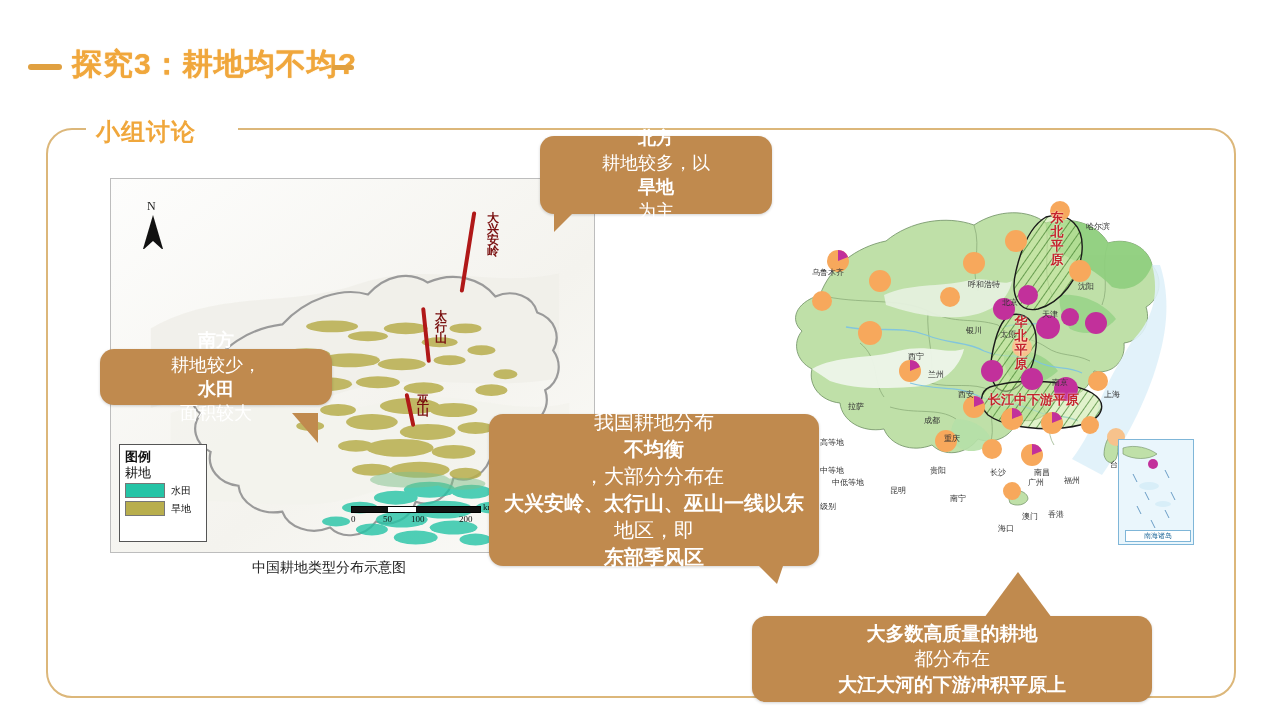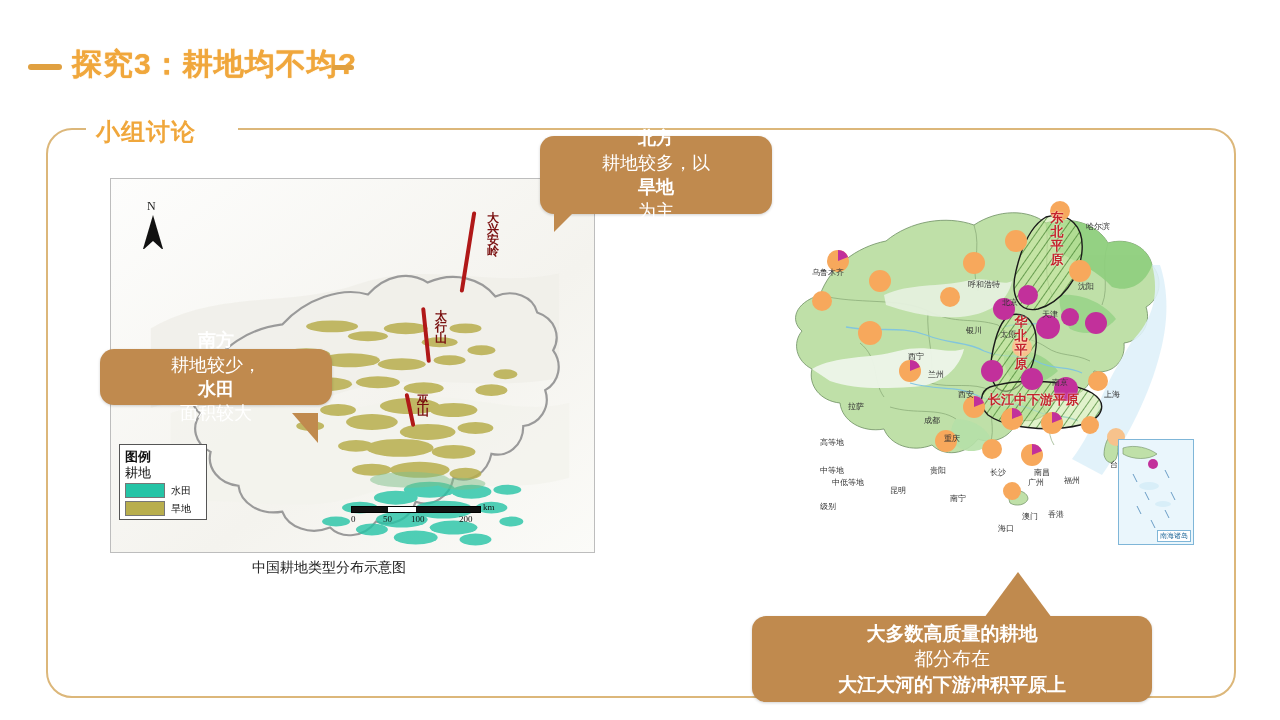--- a/index.html
+++ b/index.html
@@ -68,21 +68,21 @@
   
   .mt{position:absolute;background:#b01818;border-radius:4px;}
   .mt-label{
     position:absolute;color:#7a1010;font-size:12px;font-weight:bold;
     width:11px;line-height:11px;text-align:center;
     font-family:"Liberation Serif",serif;
   }
 
   
   .legend{
-    position:absolute;left:8px;top:265px;width:88px;height:76px;
+    position:absolute;left:8px;top:265px;width:88px;height:98px;
     border:1px solid #555;background:#ffffff;box-sizing:border-box;
     padding:4px 5px;
   }
   .legend .lg-title{font-size:13px;color:#111;font-weight:bold;line-height:16px;}
   .legend .lg-sub{font-size:13px;color:#111;line-height:15px;}
   .legend .lg-row{display:flex;align-items:center;margin-top:3px;}
   .legend .sw{width:38px;height:13px;border:1px solid #777;}
   .legend .sw-text{font-size:10px;color:#111;margin-left:6px;}
 
   
@@ -115,21 +115,21 @@
     position:absolute;color:#c4232b;font-weight:bold;font-size:13px;
     font-family:"Liberation Serif",serif;text-shadow:0 0 2px #fff;
   }
   .plain-label.vert{width:14px;line-height:14px;text-align:center;}
   .sea-inset{
     position:absolute;right:6px;bottom:10px;width:74px;height:104px;
     border:1px solid #7fb6d8;background:#eaf6fc;
   }
   .sea-inset .si-cap{
     position:absolute;right:2px;bottom:2px;font-size:7px;color:#2a6f9e;
-    border:1px solid #7fb6d8;padding:0 2px;background:#fff;
+    border:1px solid #7fb6d8;padding:0 18px;background:#fff;
     font-family:"Liberation Serif",serif;
   }
 
   
   .bubble{
     position:absolute;background:#c08a4e;border-radius:14px;
     color:#ffffff;box-sizing:border-box;
     display:flex;align-items:center;justify-content:center;
     text-align:center;line-height:1.35;
     box-shadow:0 1px 3px rgba(0,0,0,.18);
@@ -470,20 +470,24 @@
   <div class="bubble b1">
     <span><b>北方</b><span>耕地较多，以</span><b>旱地</b><span>为主</span></span>
     <i class="tail"></i>
   </div>
 
   <div class="bubble b2">
     <span><b>南方</b><span>耕地较少，</span><b>水田</b><span>面积较大</span></span>
     <i class="tail"></i>
   </div>
 
+  <div class="bubble b3">
+    <span><span>我国耕地分布</span><b>不均衡</b><span>，大部分分布在</span><b>大兴安岭、太行山、巫山一线以东</b><span>地区，即</span><b>东部季风区</b></span>
+    <i class="tail"></i>
+  </div>
 
   <div class="bubble b4">
     <span><b>大多数高质量的耕地</b><span>都分布在</span><b>大江大河的下游冲积平原上</b></span>
     <i class="tail"></i>
   </div>
 
 
 </div>
 
 </body></html>

